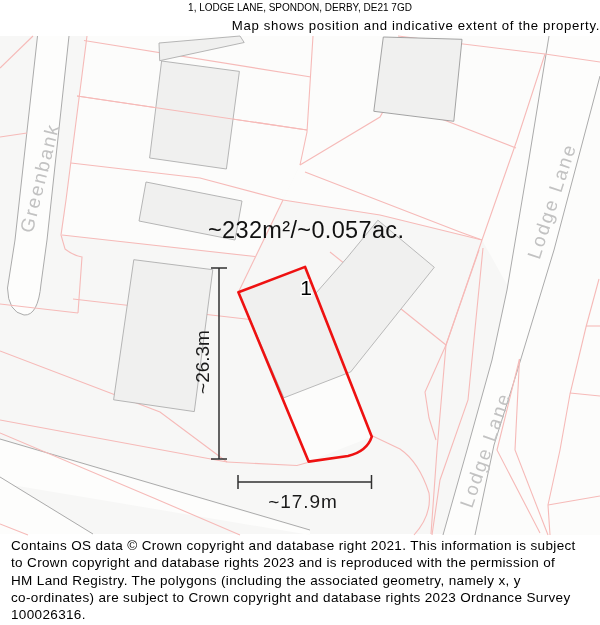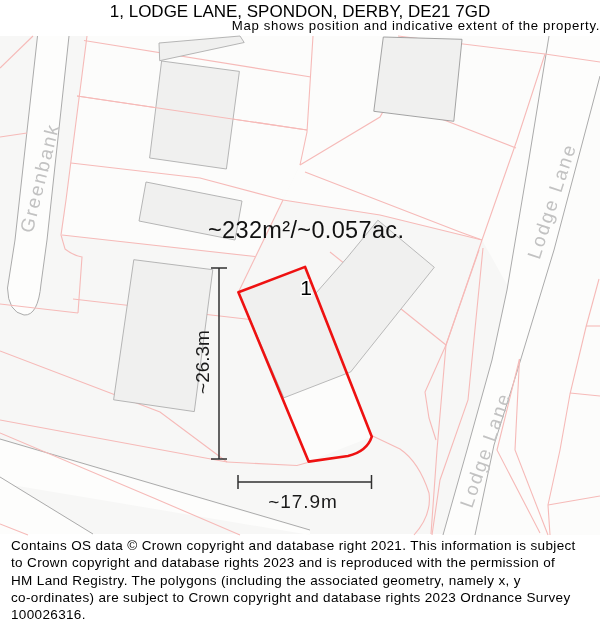--- a/index.html
+++ b/index.html
@@ -1,17 +1,17 @@
 <!DOCTYPE html>
 <html><head>
 <meta charset="utf-8">
 <style>
   html,body{margin:0;padding:0;background:#ffffff;}
   body{width:600px;height:625px;position:relative;overflow:hidden;font-family:"Liberation Sans",sans-serif;}
-  .h1{position:absolute;top:2px;left:0;width:600px;text-align:center;font-size:17px;color:#000;}
+  .h1{position:absolute;top:2px;left:0;width:600px;text-align:center;font-size:10px;color:#000;}
   .h2{position:absolute;top:17.5px;left:0;width:600px;text-align:right;font-size:13.2px;letter-spacing:0.65px;color:#000;}
   .ftr{position:absolute;top:537px;left:11px;width:593px;font-size:13.5px;letter-spacing:0.35px;line-height:17.3px;color:#000;white-space:nowrap;}
 </style>
 </head>
 <body>
 
 <svg width="600" height="625" viewBox="0 0 600 625" style="position:absolute;left:0;top:0">
 
   <rect x="0" y="36" width="600" height="498" fill="#f7f7f6"></rect>
 

